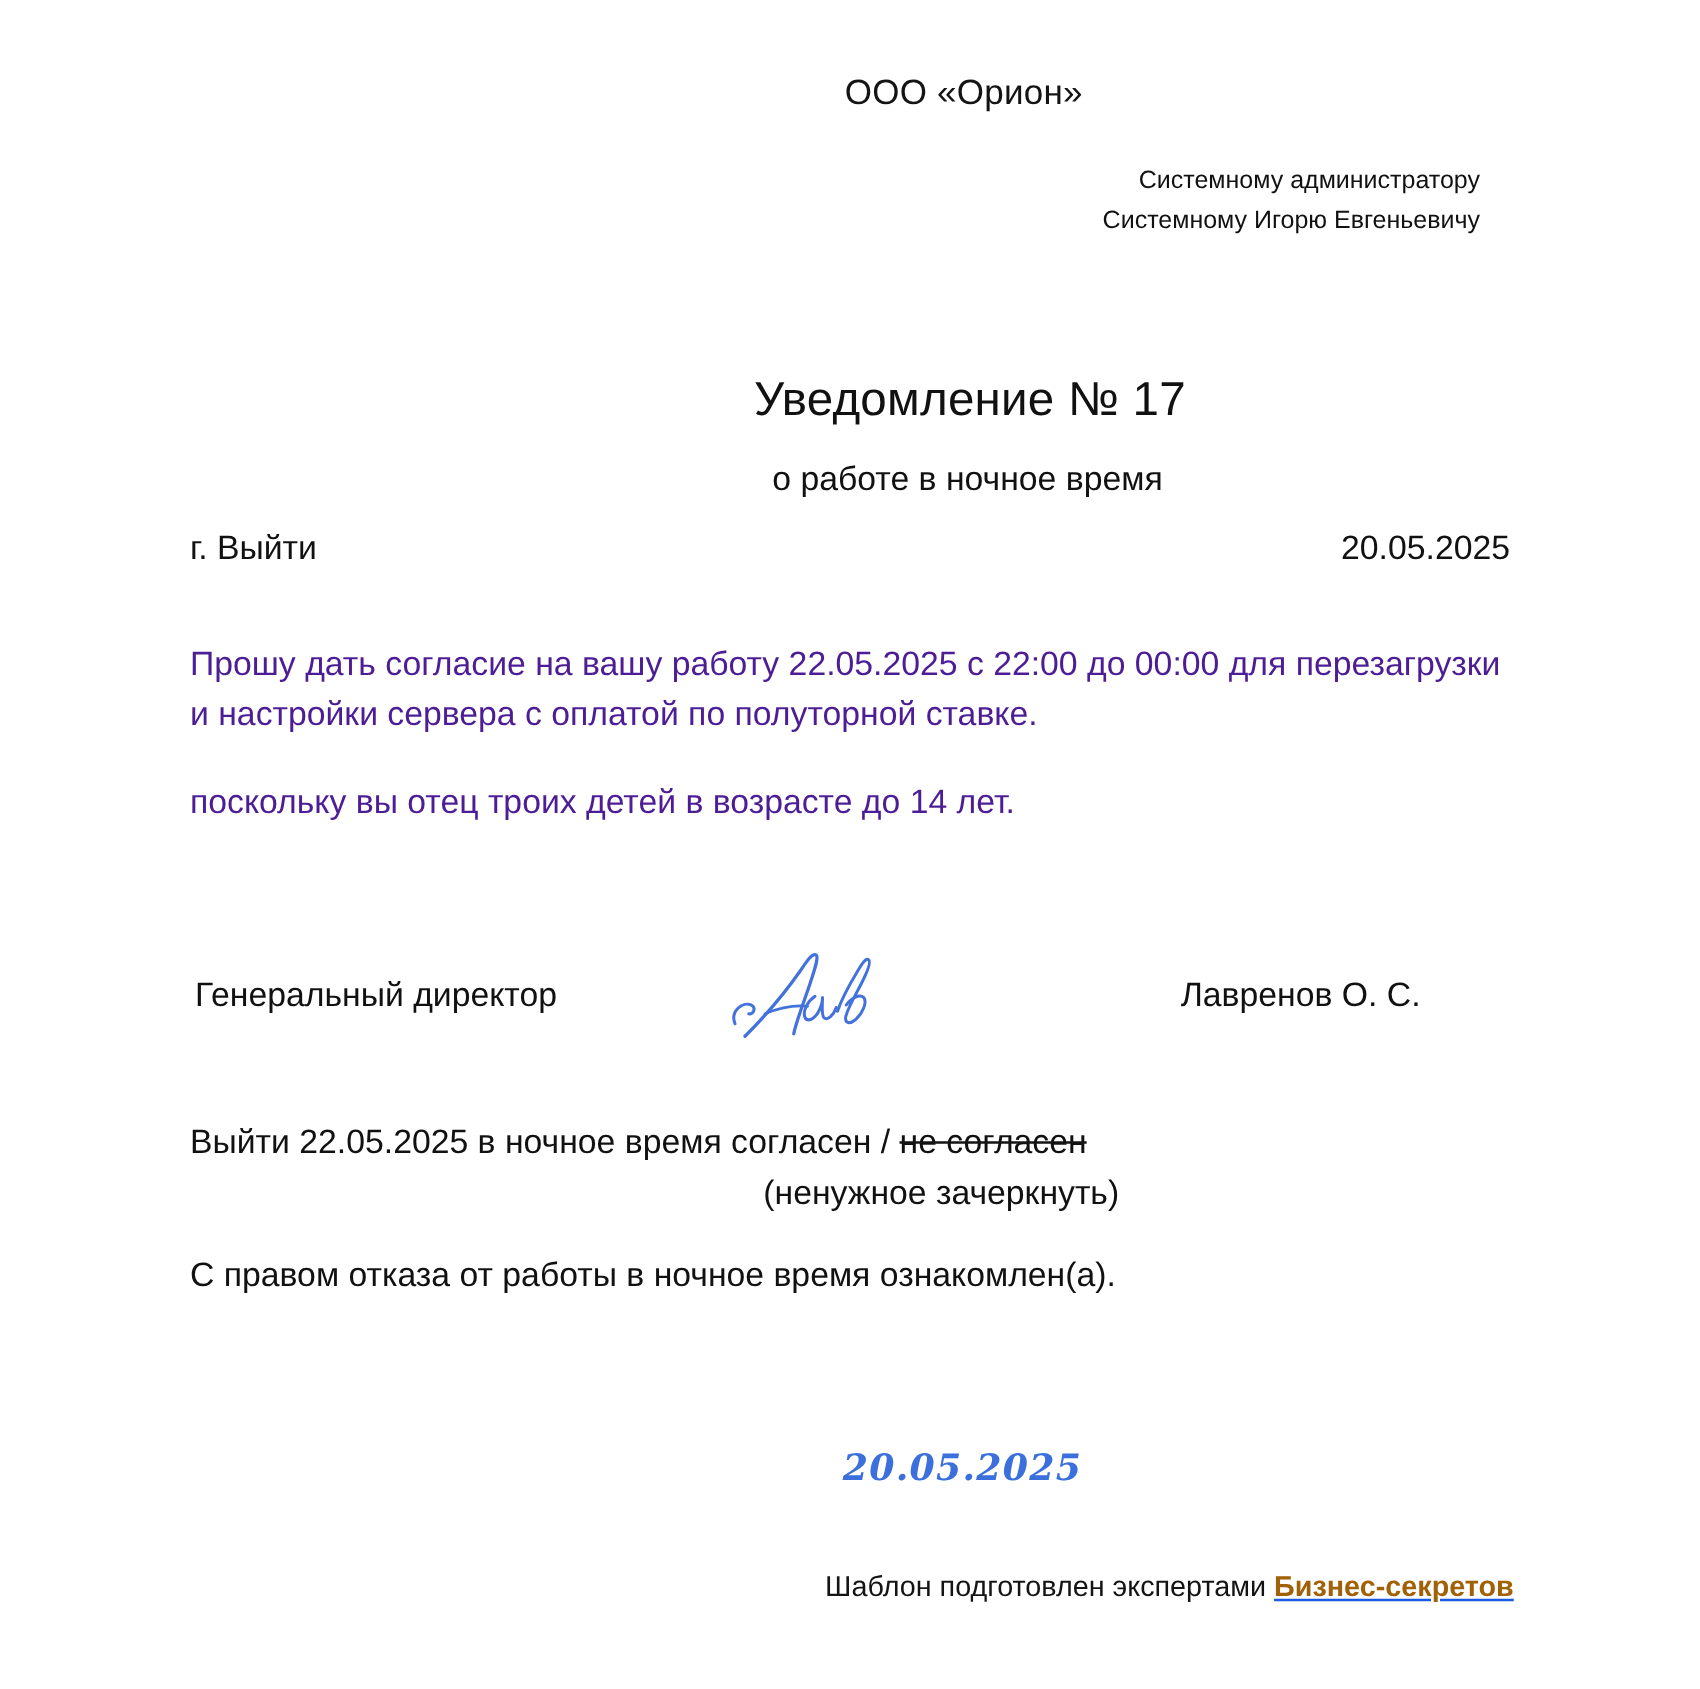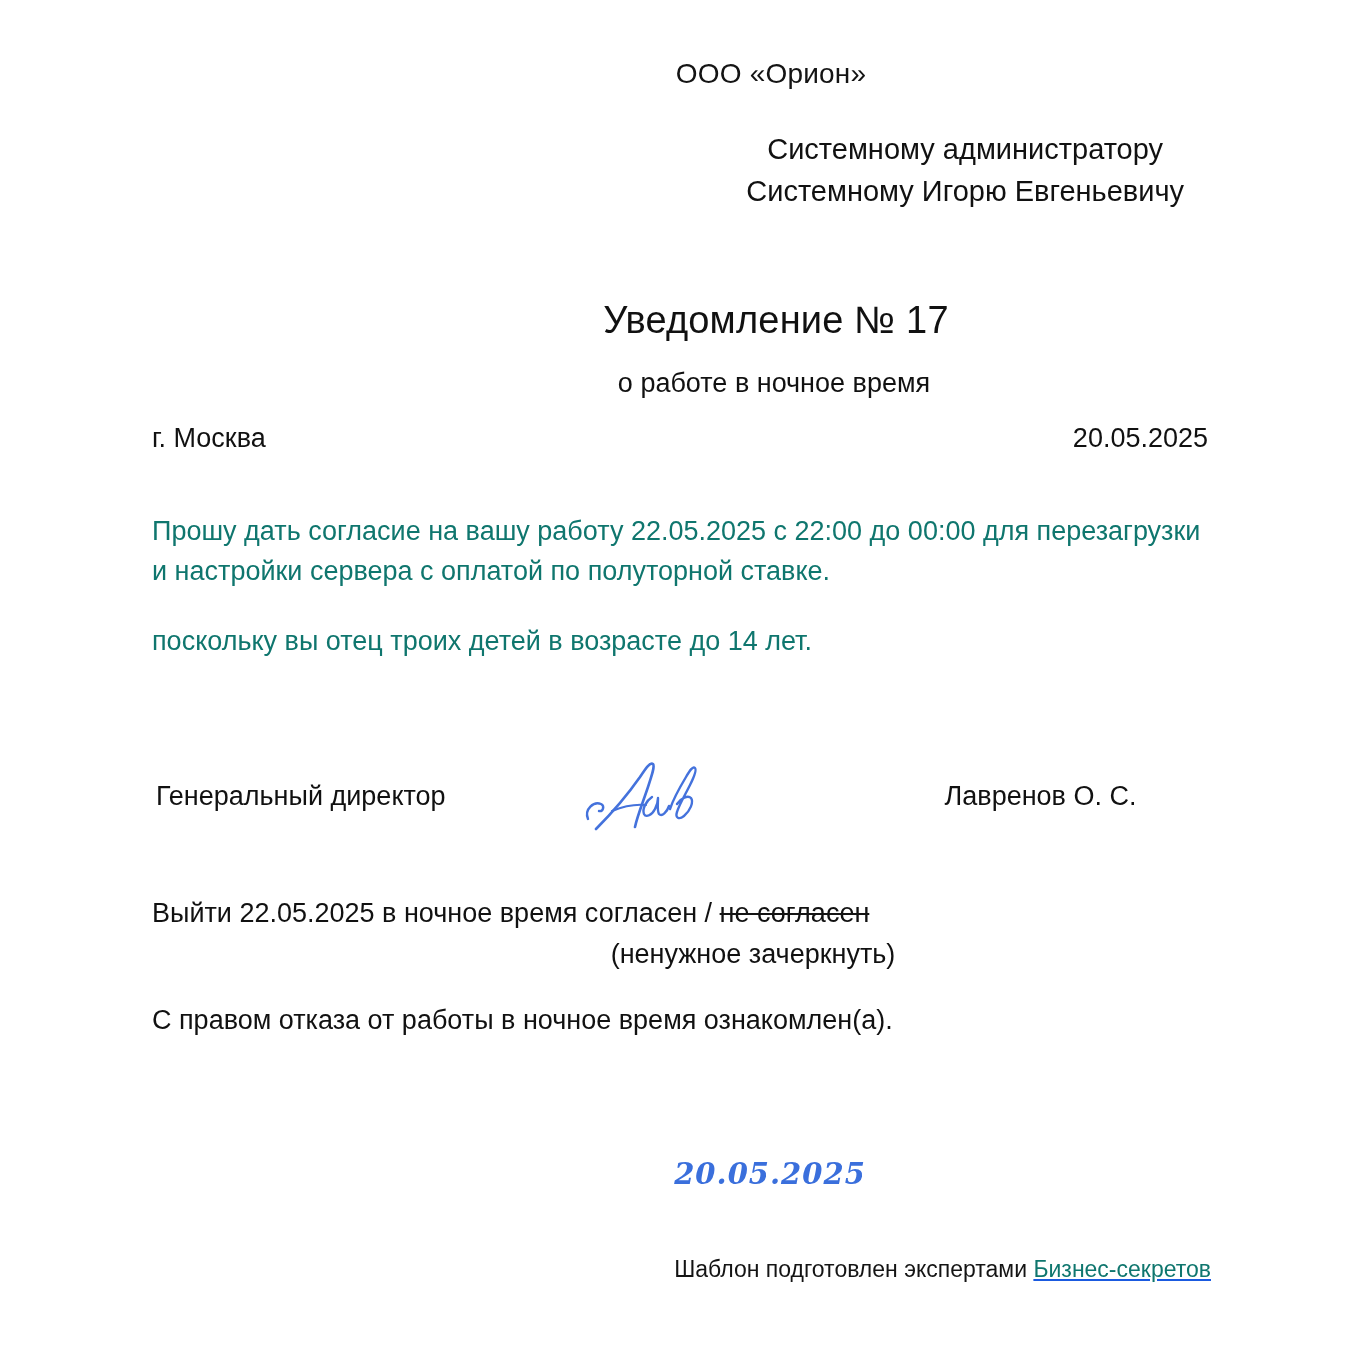--- a/index.html
+++ b/index.html
@@ -40,22 +40,22 @@
     text-align: center;
     font-size: 28px;
     letter-spacing: 0.2px;
     transform: translateX(-13px);
   }
 
   .addressee {
     position: absolute;
     right: 72px;
     top: 133px;
-    text-align: center;
-    font-size: 29px;
+    text-align: right;
+    font-size: 20px;
   }
   .addressee .line { display: block; margin-bottom: 9px; }
   .addressee .line:last-child { margin-bottom: 0; }
 
   
   .doc-title {
     position: absolute;
     left: 0;
     top: 299px;
     width: 1360px;
@@ -85,21 +85,21 @@
     align-items: baseline;
     font-size: 27px;
   }
 
   
   .para {
     position: absolute;
     left: 48px;
     font-size: 27px;
     line-height: 40px;
-    color: #0f766e;
+    color: #4c1d95;
   }
   .para .line { display: block; }
   #para-1 { top: 511px; }
   #para-2 { top: 621px; }
 
   
   .sig-row {
     position: absolute;
     left: 52px;
     right: 48px;
@@ -183,43 +183,44 @@
 
   
   .footer {
     position: absolute;
     right: 45px;
     top: 1256px;
     font-size: 23px;
     color: #141414;
   }
   .footer a {
-    color: #0f766e;
+    color: #a16207;
     text-decoration: underline;
     text-decoration-color: #1a5ae0;
     text-underline-offset: 2px;
+    font-weight: bold;
   }
 </style>
 </head>
 <body>
 
 <div class="page">
 
   <div class="org-name doc-text">ООО «Орион»</div>
 
   <div class="addressee">
     <span class="line">Системному администратору</span>
     <span class="line">Системному Игорю Евгеньевичу</span>
   </div>
 
   <div class="doc-title">Уведомление № 17</div>
   <div class="doc-subtitle">о работе в ночное время</div>
 
   <div class="place-date">
-    <span>г. Москва</span>
+    <span>г. Выйти</span>
     <span>20.05.2025</span>
   </div>
 
   <div class="para" id="para-1">
     <span class="line">Прошу дать согласие на вашу работу 22.05.2025 с 22:00 до 00:00 для перезагрузки</span>
     <span class="line">и настройки сервера с оплатой по полуторной ставке.</span>
   </div>
 
   <div class="para" id="para-2">
     <span class="line">поскольку вы отец троих детей в возрасте до 14 лет.</span>

